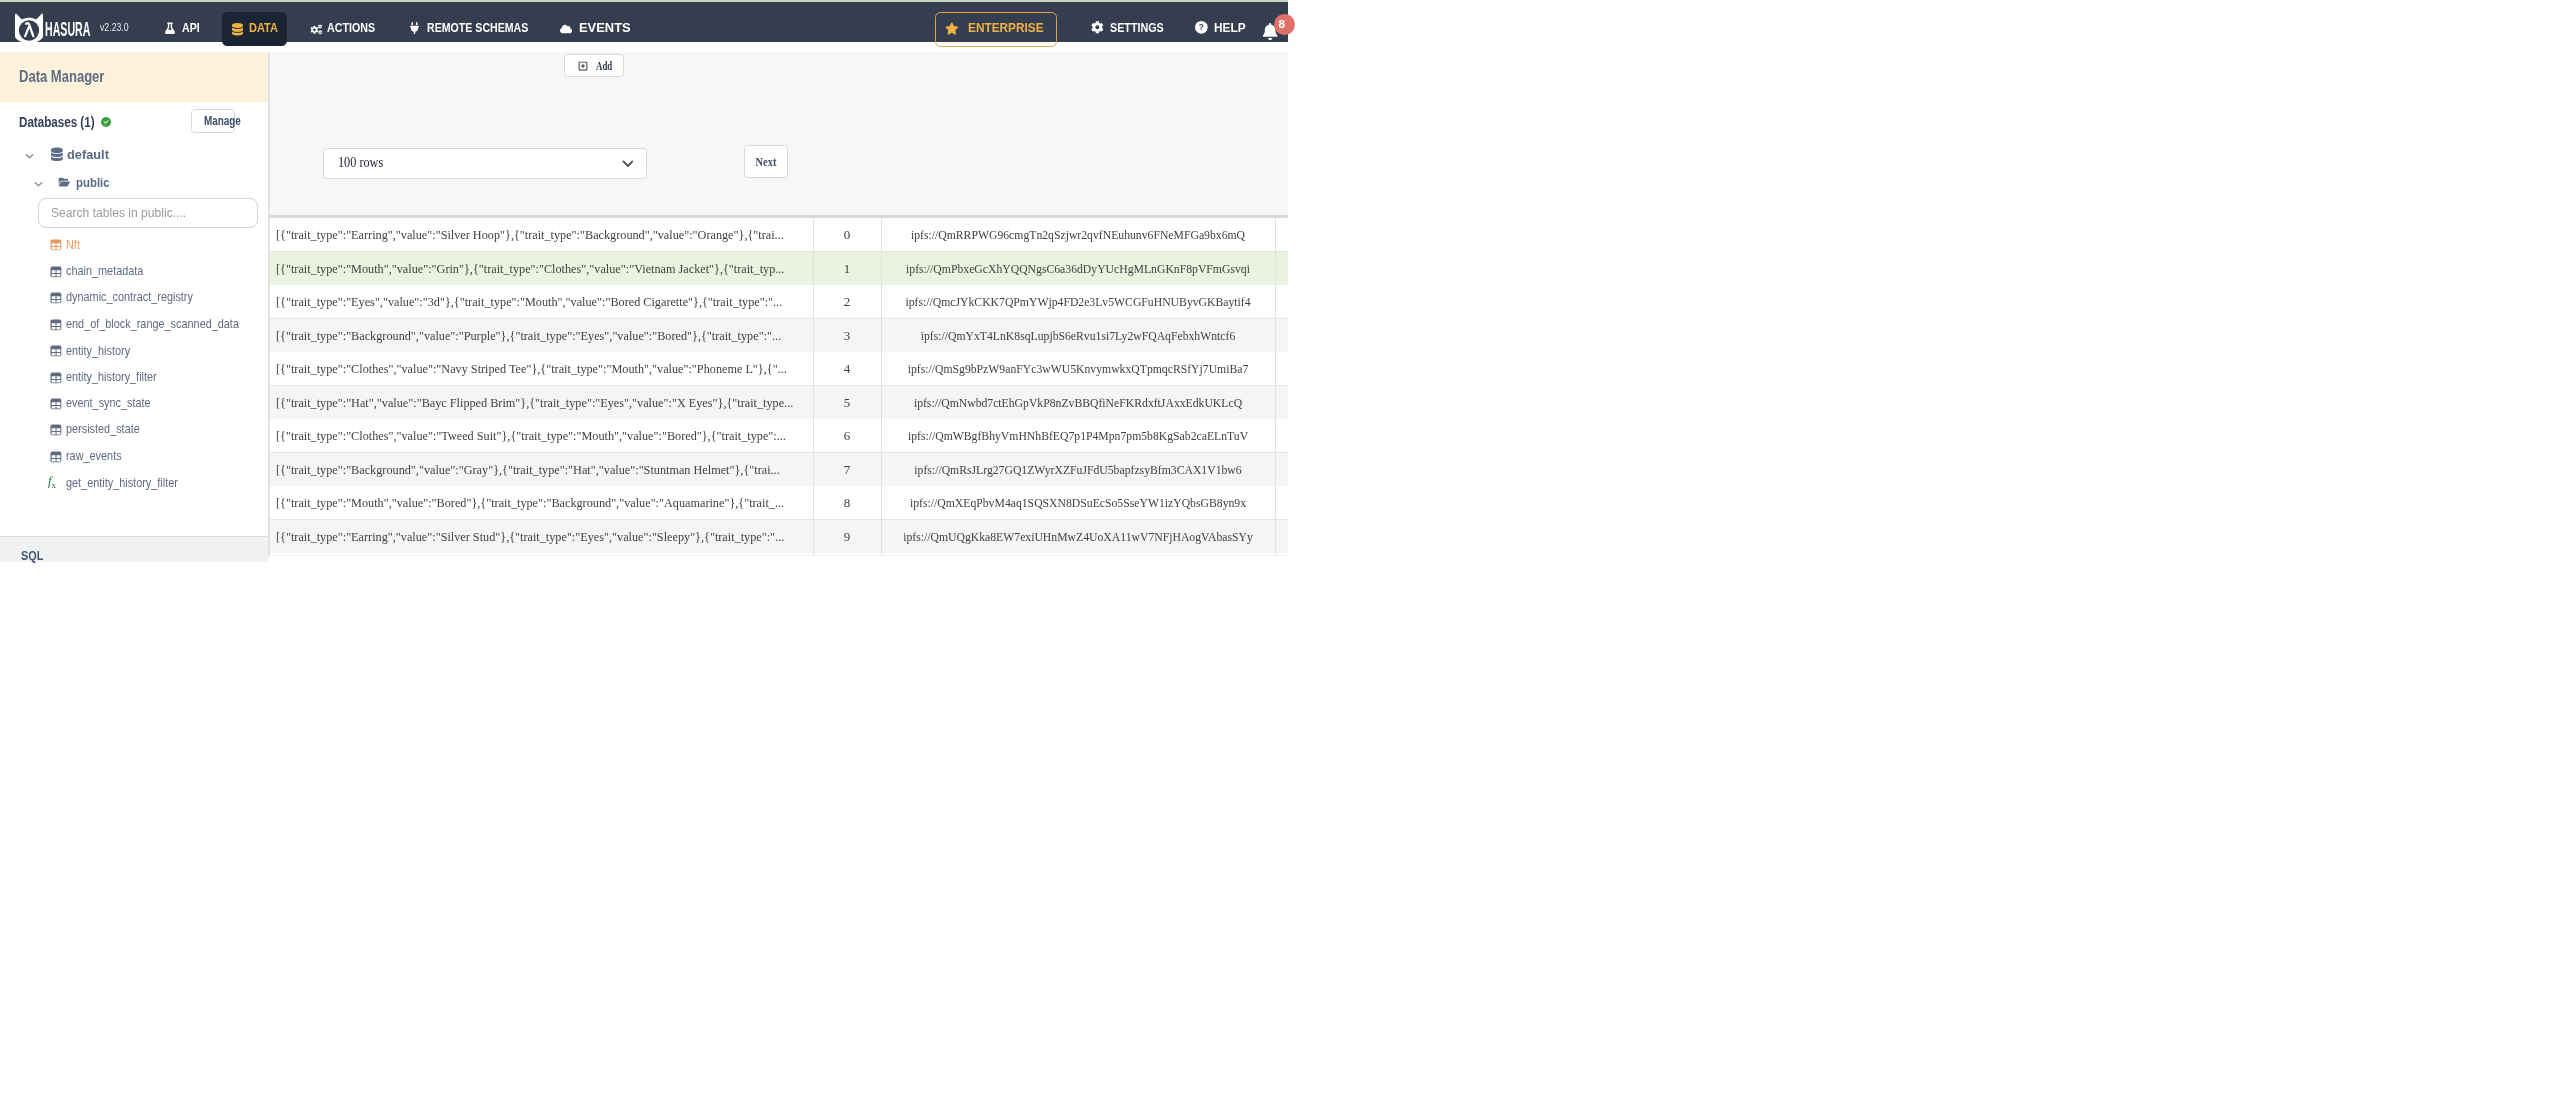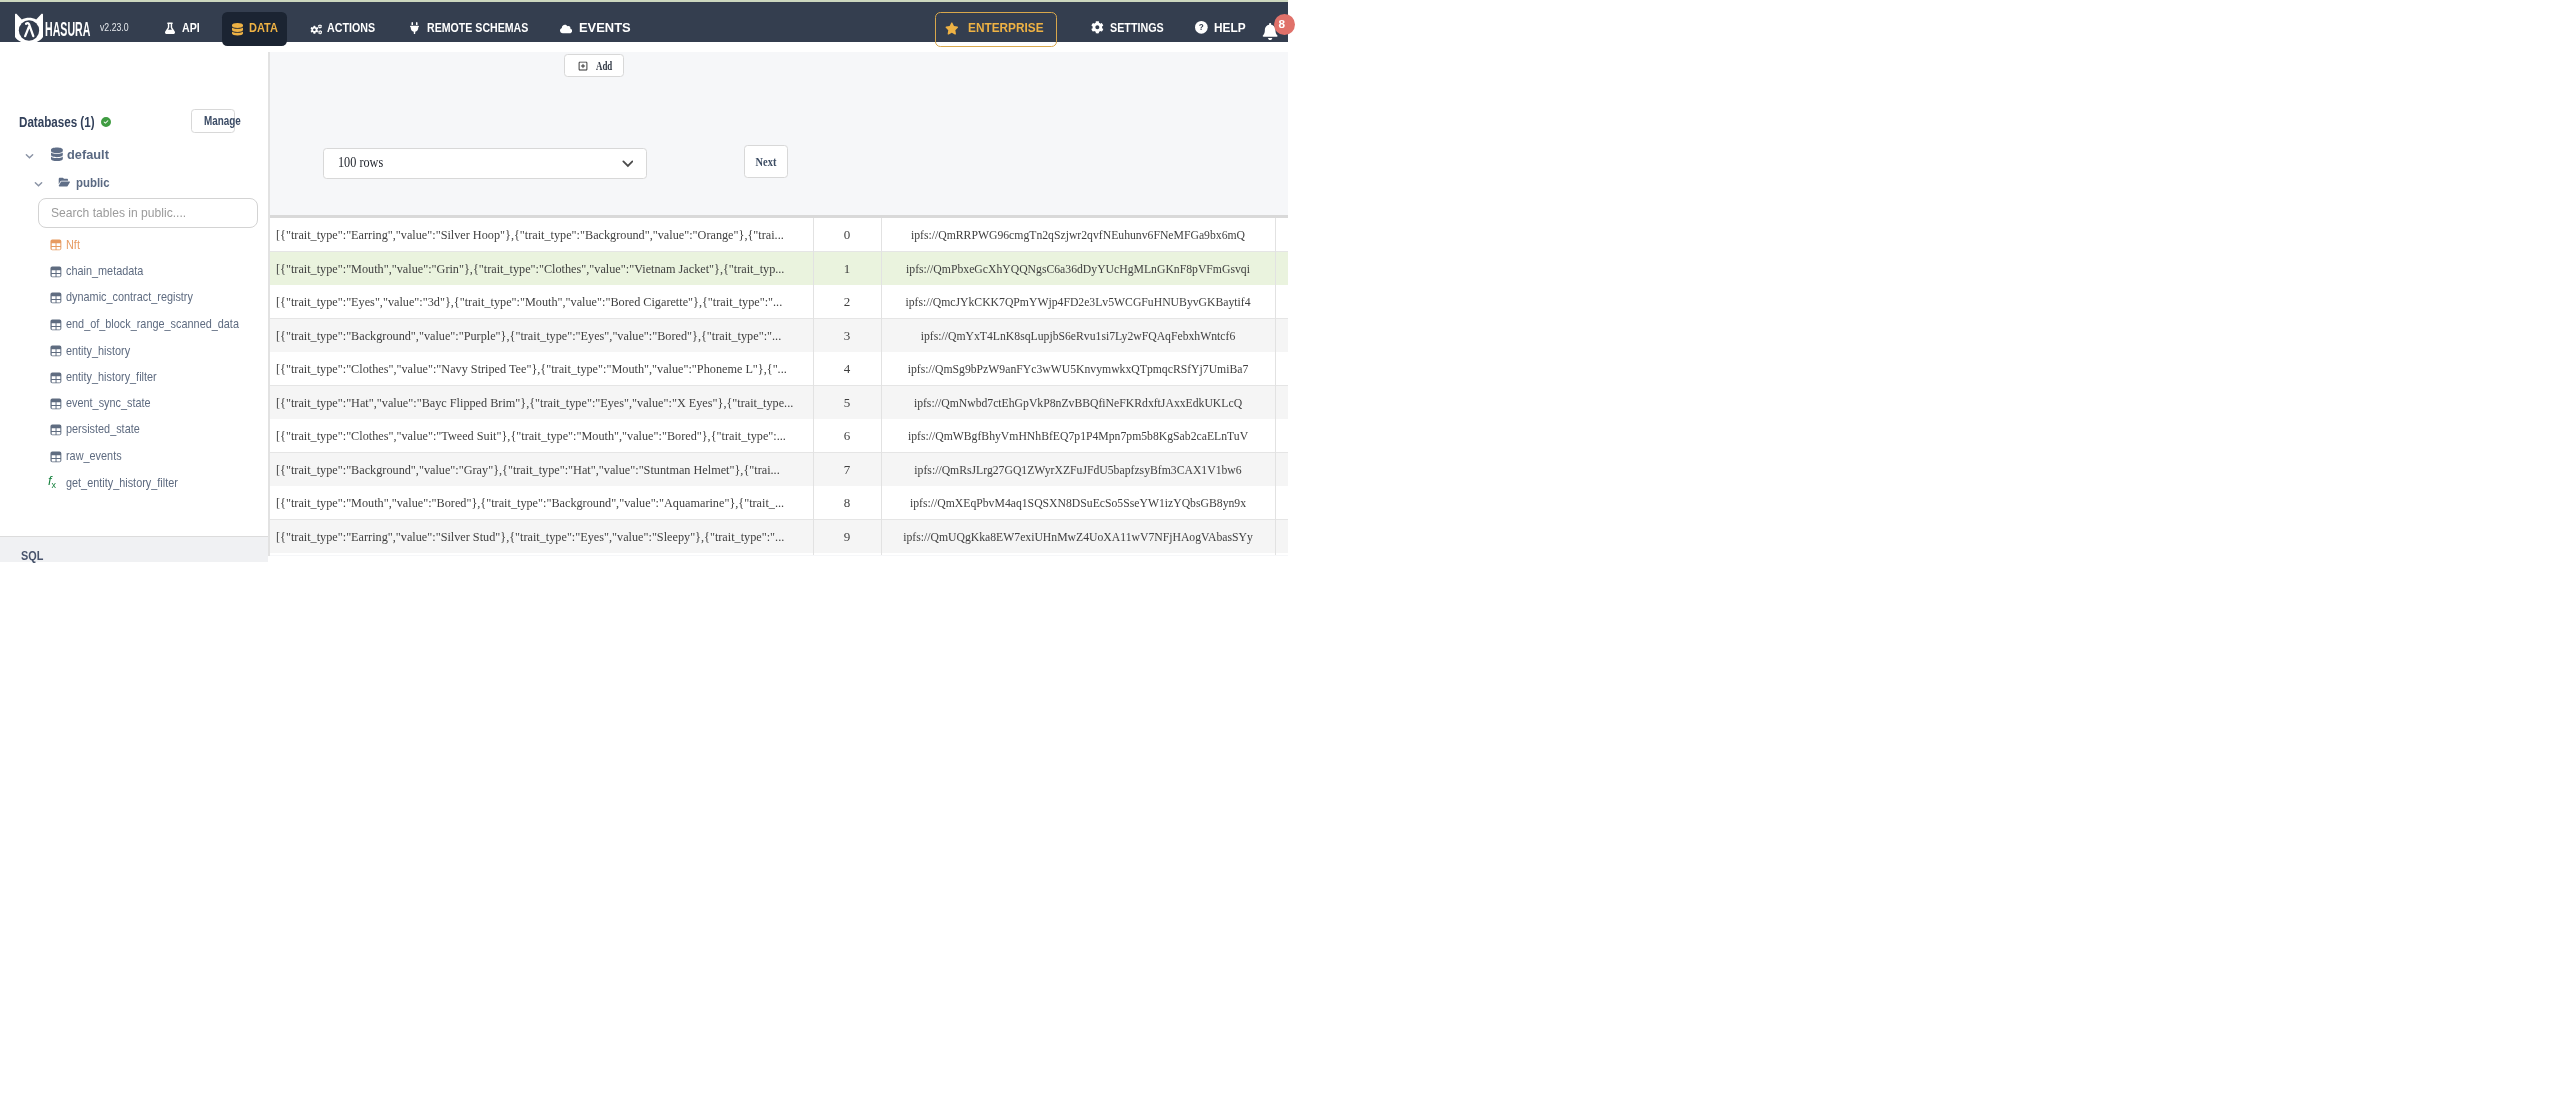--- a/index.html
+++ b/index.html
@@ -88,20 +88,23 @@
       <text x="256" y="365" font-size="330" font-weight="bold" fill="#343e4f" text-anchor="middle" font-family="Liberation Sans">?</text>
     </svg>
   <span class="abs navlabel sxl" style="left:1214px;top:18.6px;font-size:13.6px;transform:scaleX(0.87)">HELP</span>
 
   <svg class="abs" style="left:1262px;top:21px" width="16.3" height="17" viewBox="0 0 448 512">
       <path fill="#fff" d="M224 0c-17.7 0-32 14.3-32 32V49.9C119.5 61.4 64 124.2 64 200v33.4c0 45.4-15.5 89.5-43.8 124.9L5.3 377c-5.8 7.2-6.9 17.1-2.9 25.4S14.8 416 24 416H424c9.2 0 17.6-5.3 21.6-13.6s2.9-18.2-2.9-25.4l-14.9-18.6C399.5 322.9 384 278.8 384 233.4V200c0-75.8-55.5-138.6-128-150.1V32c0-17.7-14.3-32-32-32zm64 448H224 160c0 17 6.7 33.3 18.7 45.3s28.3 18.7 45.3 18.7s33.3-6.7 45.3-18.7s18.7-28.3 18.7-45.3z"></path>
     </svg>
   <div class="abs" style="left:1274px;top:12.2px;width:21px;height:21px;border-radius:50%;background:#e0716a;color:#fff;font-size:11.8px;font-weight:bold;text-align:center;line-height:21px;text-indent:-5.4px">8</div>
 </div>
 <div id="sidebar">
+  <div id="dmband">
+      <span>Data Manager</span>
+    </div>
 
   <span class="abs sxl" style="left:19px;top:62px;font-size:14px;font-weight:bold;color:#32405a;transform:scaleX(0.83)">Databases (1)</span>
   <svg class="abs" style="left:101px;top:65px" width="10" height="10" viewBox="0 0 512 512">
       <path fill="#3f9c41" d="M256 512A256 256 0 1 0 256 0a256 256 0 1 0 0 512zM369 209L241 337c-9.4 9.4-24.6 9.4-33.9 0l-64-64c-9.4-9.4-9.4-24.6 0-33.9s24.6-9.4 33.9 0l47 47L335 175c9.4-9.4 24.6-9.4 33.9 0s9.4 24.6 0 33.9z"></path>
     </svg>
   <div class="btn" style="left:191px;top:57px;width:44px;height:23.5px">
       <span class="abs sxl" style="left:11.8px;top:4.1px;font-size:12.2px;font-weight:bold;color:#3c4c66;transform:scaleX(0.81)">Manage</span>
     </div>
 
   <svg class="abs chev" style="left:25px;top:100px" width="9" height="9" viewBox="0 0 10 10">
@@ -153,21 +156,21 @@
     </svg>
   <span class="listtxt sxl" style="left:66px;top:343px">event_sync_state</span>
   <svg class="abs ticon" style="left:50px;top:372px" width="11.8" height="11.8" viewBox="0 0 26 26">
       <path fill="#5f6c80" fill-rule="evenodd" d="M5 1h16a4 4 0 0 1 4 4v16a4 4 0 0 1-4 4H5a4 4 0 0 1-4-4V5a4 4 0 0 1 4-4zM3.8 9.4h8.4v6h-8.4z M14.4 9.4h8.4v6h-8.4z M3.8 17.6h8.4v5.6h-8.4z M14.4 17.6h8.4v5.6h-8.4z"></path>
     </svg>
   <span class="listtxt sxl" style="left:66px;top:369px">persisted_state</span>
   <svg class="abs ticon" style="left:50px;top:399px" width="11.8" height="11.8" viewBox="0 0 26 26">
       <path fill="#5f6c80" fill-rule="evenodd" d="M5 1h16a4 4 0 0 1 4 4v16a4 4 0 0 1-4 4H5a4 4 0 0 1-4-4V5a4 4 0 0 1 4-4zM3.8 9.4h8.4v6h-8.4z M14.4 9.4h8.4v6h-8.4z M3.8 17.6h8.4v5.6h-8.4z M14.4 17.6h8.4v5.6h-8.4z"></path>
     </svg>
   <span class="listtxt sxl" style="left:66px;top:396px">raw_events</span>
-  <span class="abs" style="left:48px;top:422px;font-size:12.7px;color:#15803d;font-style:italic;font-family:Liberation Sans, sans-serif">f<span style="font-size:9px;font-style:normal;vertical-align:-2.7px">x</span></span>
+  <span class="abs" style="left:48px;top:422px;font-size:12.7px;color:#15803d;font-style:italic;font-family:Liberation Serif, serif">f<span style="font-size:9px;font-style:normal;vertical-align:-2.7px">x</span></span>
   <span class="listtxt sxl" style="left:66px;top:423px">get_entity_history_filter</span>
 
   <div class="abs" style="left:0;top:484px;width:268px;height:26px;background:#f0f1f3;border-top:0.9px solid #dcdcdc">
     <span class="sxl" style="position:absolute;left:21px;top:11px;font-size:13.6px;font-weight:bold;color:#47536b;transform:scaleX(0.8)">SQL</span>
   </div>
 </div>
 <div id="main">
 
   <div class="btn" style="left:294px;top:1.8px;width:60px;height:23px">
     <svg style="position:absolute;left:12.7px;top:6.3px" width="10" height="10" viewBox="0 0 448 512">

